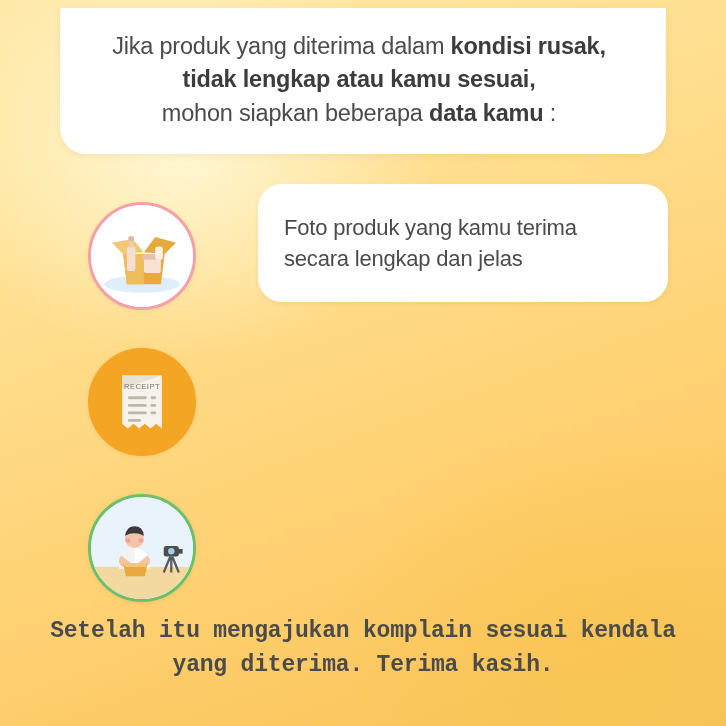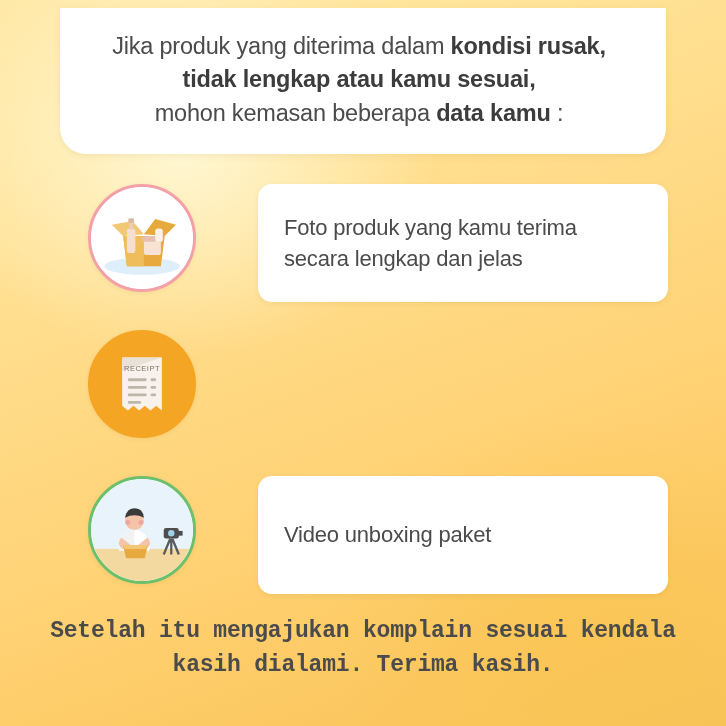--- a/index.html
+++ b/index.html
@@ -57,35 +57,35 @@
     position: relative;
     height: 136px;
     margin-bottom: 10px;
   }
   .row-card {
     position: absolute;
     left: 258px; top: 8px;
     width: 410px;
     min-height: 118px;
     background: #ffffff;
-    border-radius: 14px;
+    border-radius: 24px;
     display: flex;
     align-items: center;
     padding: 14px 26px;
     box-shadow: 0 2px 5px rgba(150,120,40,0.10);
   }
   .row-text {
     font-size: 22px;
     line-height: 1.42;
     color: #4b4b4b;
     letter-spacing: -0.2px;
   }
   .icon-circle {
     position: absolute;
-    left: 88px; top: 8px;
+    left: 88px; top: 26px;
     width: 108px; height: 108px;
     border-radius: 50%;
     background: #ffffff;
     overflow: hidden;
     z-index: 4;
     box-shadow: 0 1px 4px rgba(150,120,40,0.12);
   }
   .icon-circle.ring-pink { border: 3px solid #f3a0a8; }
   .icon-circle.ring-orange { background: #f5a524; border: 3px solid #f5a524; }
   .icon-circle.ring-green { border: 3px solid #6cbf6c; }
@@ -112,21 +112,21 @@
 <div id="poster">
 
   <div class="header-card">
     <div class="header-line">
       <span>Jika produk yang diterima dalam </span><b>kondisi rusak,</b>
     </div>
     <div class="header-line">
       <b>tidak lengkap atau kamu sesuai,</b>
     </div>
     <div class="header-line">
-      <span>mohon kemasan beberapa </span><b>data kamu</b><span> :</span>
+      <span>mohon siapkan beberapa </span><b>data kamu</b><span> :</span>
     </div>
   </div>
 
   <div class="rows">
 
     <div class="row">
       <div class="icon-circle ring-pink">
         <svg viewBox="0 0 108 108" xmlns="http://www.w3.org/2000/svg">
           <circle cx="54" cy="54" r="54" fill="#ffffff"></circle>
           <ellipse cx="54" cy="84" rx="40" ry="9" fill="#dfeefb"></ellipse>
@@ -190,25 +190,22 @@
 
           <path d="M34 70 h26 l-3 14 h-20 z" fill="#e8a93f"></path>
           <path d="M34 70 h26 l-2 4 h-22 z" fill="#f3c875"></path>
 
           <rect x="77" y="52" width="16" height="11" rx="2.5" fill="#4d4d4d"></rect>
           <circle cx="85" cy="57.5" r="3.4" fill="#9fd0e8"></circle>
           <rect x="92" y="55" width="5" height="5" fill="#4d4d4d"></rect>
           <path d="M84 63 l-7 17 M86 63 l7 17 M85 63 l0 17" stroke="#5a5a5a" stroke-width="2.4" fill="none"></path>
         </svg>
       </div>
-      <div class="row-card">
-        <div class="row-text">Video unboxing paket</div>
-      </div>
     </div>
 
   </div>
 
   <div class="footer">
     <div class="footer-line">Setelah itu mengajukan komplain sesuai kendala</div>
-    <div class="footer-line">kasih dialami. Terima kasih.</div>
+    <div class="footer-line">yang diterima. Terima kasih.</div>
   </div>
 
 </div>
 
 </body></html>

